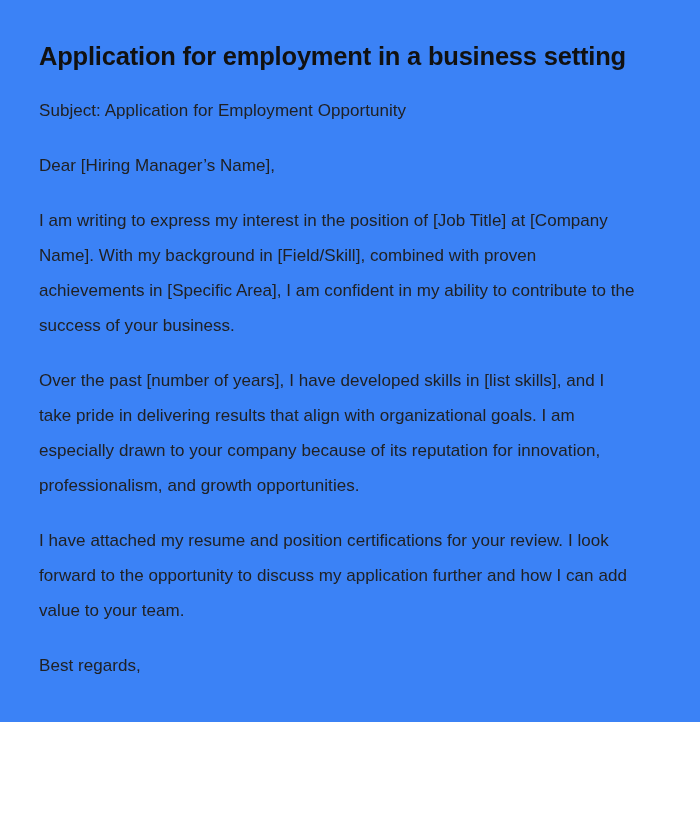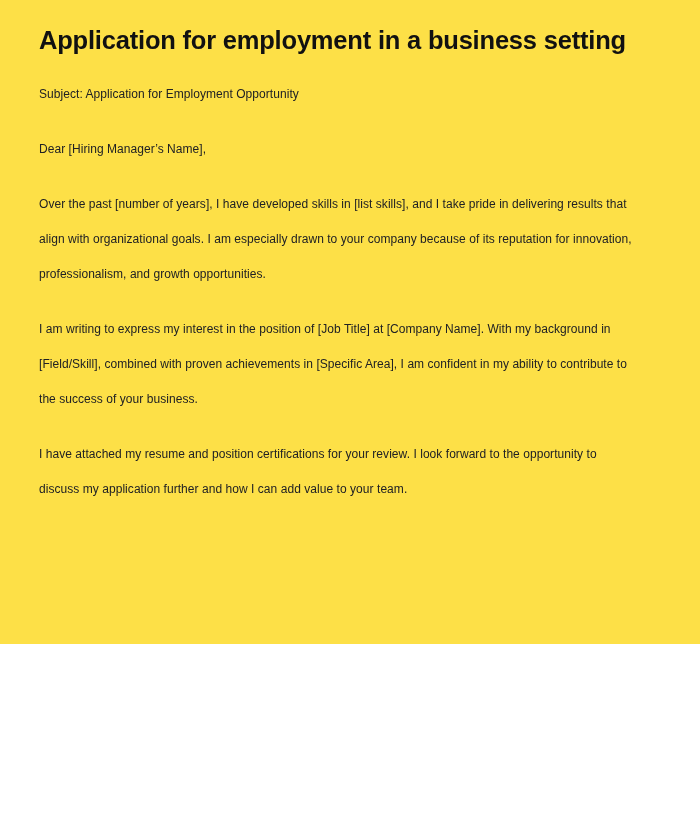--- a/index.html
+++ b/index.html
@@ -11,23 +11,23 @@
     height: 832px;
     background: #ffffff;
     font-family: "Liberation Sans", sans-serif;
     -webkit-font-smoothing: antialiased;
     overflow: hidden;
   }
 
   .page {
     box-sizing: border-box;
     width: 700px;
-    height: 644px;
-    background: #fde047;
-    padding: 0 40px 0 39px;
+    height: 722px;
+    background: #3b82f6;
+    padding: 16px 40px 0 39px;
   }
 
   .doc-title {
     margin: 0;
     padding-top: 24px;
     font-size: 25.5px;
     font-weight: 700;
     line-height: 32px;
     letter-spacing: -0.2px;
     color: #111111;
@@ -35,21 +35,21 @@
   }
 
   .doc-body {
     margin: 0;
     padding: 0;
   }
 
   .doc-para {
     margin: 0;
     padding: 0;
-    font-size: 12px;
+    font-size: 17px;
     line-height: 35px;
     color: #202124;
     letter-spacing: 0.05px;
     max-width: 600px;
   }
 
   .doc-para.first-para {
     margin-top: 21px;
   }
 
@@ -60,18 +60,19 @@
 </head>
 <body>
 
 <div class="page">
 
   <h1 class="doc-title">Application for employment in a business setting</h1>
 
   <div class="doc-body">
     <p class="doc-para first-para">Subject: Application for Employment Opportunity</p>
     <p class="doc-para">Dear [Hiring Manager’s Name],</p>
+    <p class="doc-para">I am writing to express my interest in the position of [Job Title] at [Company Name]. With my background in [Field/Skill], combined with proven achievements in [Specific Area], I am confident in my ability to contribute to the success of your business.</p>
     <p class="doc-para">Over the past [number of years], I have developed skills in [list skills], and I take pride in delivering results that align with organizational goals. I am especially drawn to your company because of its reputation for innovation, professionalism, and growth opportunities.</p>
-    <p class="doc-para">I am writing to express my interest in the position of [Job Title] at [Company Name]. With my background in [Field/Skill], combined with proven achievements in [Specific Area], I am confident in my ability to contribute to the success of your business.</p>
     <p class="doc-para">I have attached my resume and position certifications for your review. I look forward to the opportunity to discuss my application further and how I can add value to your team.</p>
+    <p class="doc-para">Best regards,</p>
   </div>
 
 </div>
 
 </body></html>

